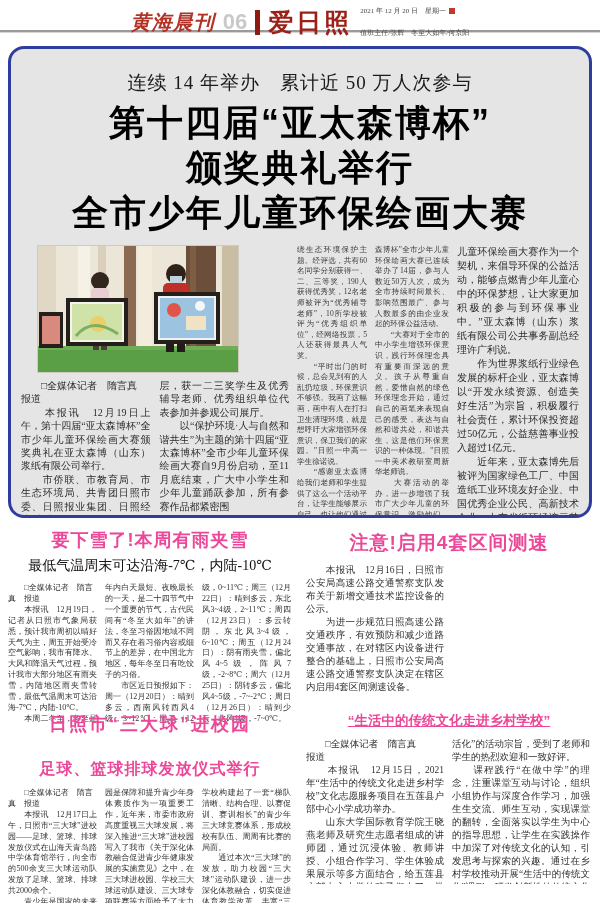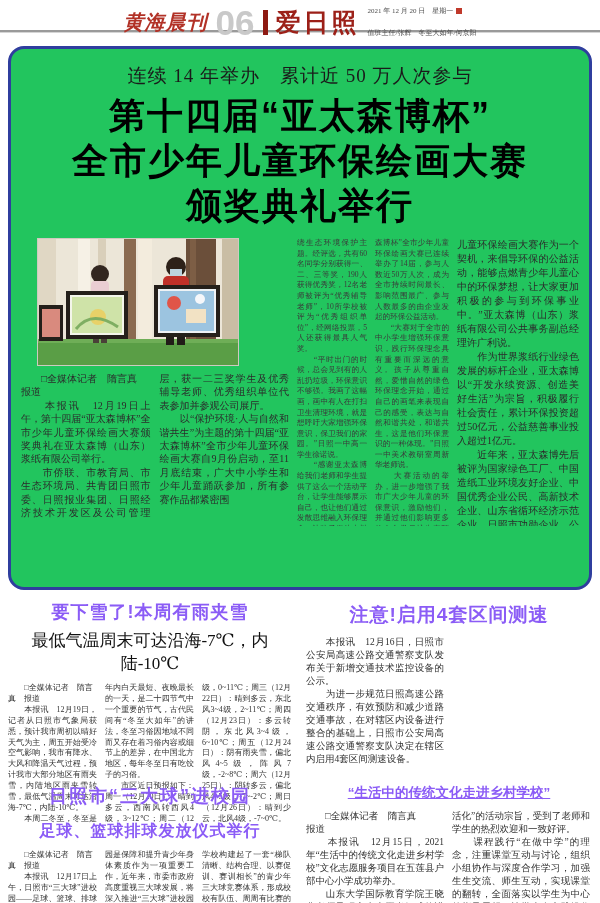--- a/index.html
+++ b/index.html
@@ -4,33 +4,33 @@
 <style>
   * { margin:0; padding:0; box-sizing:border-box; }
   html,body { background:#ffffff; }
   body {
     width:600px; height:903px; overflow:hidden; position:relative;
     font-family:"Liberation Serif","DejaVu Serif",serif; color:#2b2b2b;
   }
   
   .masthead { height:30px; display:flex; align-items:center; justify-content:center; gap:8px; padding-top:14px; }
   .mh-script { font-style:italic; font-weight:700; font-size:20px; color:#b23227; letter-spacing:1px; }
-  .mh-pageno { font-family:"Liberation Sans","DejaVu Sans",sans-serif; font-size:35px; font-weight:700; color:#c9c9c9; line-height:1; }
+  .mh-pageno { font-family:"Liberation Sans","DejaVu Sans",sans-serif; font-size:22px; font-weight:700; color:#c9c9c9; line-height:1; }
   .mh-bar { width:5px; height:25px; background:#8e1a12; }
   .mh-section { font-size:25px; font-weight:900; color:#9c2018; letter-spacing:3px; line-height:1; }
   .mh-meta { display:flex; flex-direction:column; gap:14px; font-size:7px; color:#4a4a4a; line-height:1.2; }
   .mh-meta .row1 { display:flex; align-items:center; gap:3px; }
   .mh-redmark { display:inline-block; width:6px; height:6px; background:#c0392b; }
   .mh-rule { height:3px; background:#9a9a9a; border-bottom:1px solid #d5d5d5; }
 
   
   .lead-box {
-    margin:13px 8px 0 8px; width:584px; height:544px;
-    border:3px solid #2f3e9e; border-radius:16px; padding:12px 10px 6px 10px;
-    overflow:hidden; background:#22c55e;
+    margin:13px 8px 0 8px; width:584px; height:472px;
+    border:3px solid #2f3e9e; border-radius:16px; padding:19px 10px 6px 10px;
+    overflow:hidden; background:#e5e5e5;
   }
   .kicker { text-align:center; font-size:19px; color:#1a1a1a; letter-spacing:1px; margin-top:2px; }
   .lead-title { text-align:center; font-family:"Liberation Sans","DejaVu Sans",sans-serif;
     font-weight:900; font-size:36px; line-height:45px; letter-spacing:2px; color:#000; margin-top:4px; }
   .lead-body { display:flex; gap:8px; margin-top:10px; height:290px; overflow:hidden; }
   .col-photo { width:268px; flex:none; }
   .photo-wrap { width:202px; height:128px; margin-left:16px; border:1px solid #cfcac0; }
   .photo-wrap svg { display:block; }
   .flow2col { margin-top:6px; height:152px; overflow:hidden;
     column-count:2; column-gap:9px; column-fill:auto;
@@ -41,26 +41,26 @@
   .col-wide { width:122px; flex:none; font-size:10px; line-height:14px; text-align:justify;
     white-space:pre-wrap; overflow:hidden; height:288px; }
 
   
   .row { display:flex; gap:14px; padding:0 8px; }
   .row-mid { margin-top:10px; height:178px; }
   .row-bot { margin-top:6px; height:196px; }
   .sec-left { width:284px; flex:none; }
   .sec-right { width:286px; flex:none; }
   .sec-title { text-align:center; font-family:"Liberation Sans","DejaVu Sans",sans-serif;
-    font-weight:900; color:#8b5cf6; }
+    font-weight:900; color:#ec4899; }
   .weather-title { font-size:18px; letter-spacing:1px; }
-  .weather-sub { text-align:center; font-size:17px; color:#111; margin-top:5px; }
+  .weather-sub { text-align:center; font-size:14px; color:#111; margin-top:5px; }
   .speed-title { font-size:19px; letter-spacing:1px; margin-top:2px; }
   .balls-title1 { font-size:18px; letter-spacing:2px; }
-  .balls-title2 { font-size:16px; letter-spacing:1px; margin-top:13px; }
+  .balls-title2 { font-size:16px; letter-spacing:1px; margin-top:23px; }
   .culture-title1 { font-size:13.5px; font-weight:700;text-decoration:underline; }
   .culture-title2 { font-size:16px; letter-spacing:1px; margin-top:5px; }
   .cols3 { display:flex; gap:8px; margin-top:8px; overflow:hidden; }
   .cols3 > div { width:89px; flex:none; font-size:8px; line-height:10.9px; text-align:justify;
     white-space:pre-wrap; color:#333; overflow:hidden; }
   .cols2 { display:flex; gap:8px; margin-top:8px; overflow:hidden; }
   .cols2 > div { width:138px; flex:none; font-size:9.5px; line-height:13px; text-align:justify;
     white-space:pre-wrap; color:#2f2f2f; overflow:hidden; }
   .h-weather { height:142px; } .h-speed { height:140px; }
   .h-balls { height:138px; } .h-culture { height:146px; }
@@ -80,22 +80,22 @@
     </span>
     <span>值班主任/张辉　冬至大如年/何京阳</span>
   </span>
 </div>
 <div class="mh-rule"></div>
 
 <div class="lead-box">
   <div class="kicker">连续 14 年举办　累计近 50 万人次参与</div>
   <div class="lead-title">
     <div>第十四届“亚太森博杯”</div>
+    <div>颁奖典礼举行</div>
     <div>全市少年儿童环保绘画大赛</div>
-    <div>颁奖典礼举行</div>
   </div>
   <div class="lead-body">
     <div class="col-photo">
       <div class="photo-wrap">
         <svg width="200" height="126" viewBox="0 0 200 126">
           <rect width="200" height="126" fill="#ece6d8"></rect>
           <rect x="0" y="0" width="18" height="126" fill="#e0d7c4"></rect>
           <rect x="40" y="0" width="12" height="126" fill="#f6f1e6"></rect>
           <rect x="60" y="0" width="8" height="126" fill="#d9cfba"></rect>
           <rect x="86" y="0" width="12" height="110" fill="#8a6a50"></rect>

